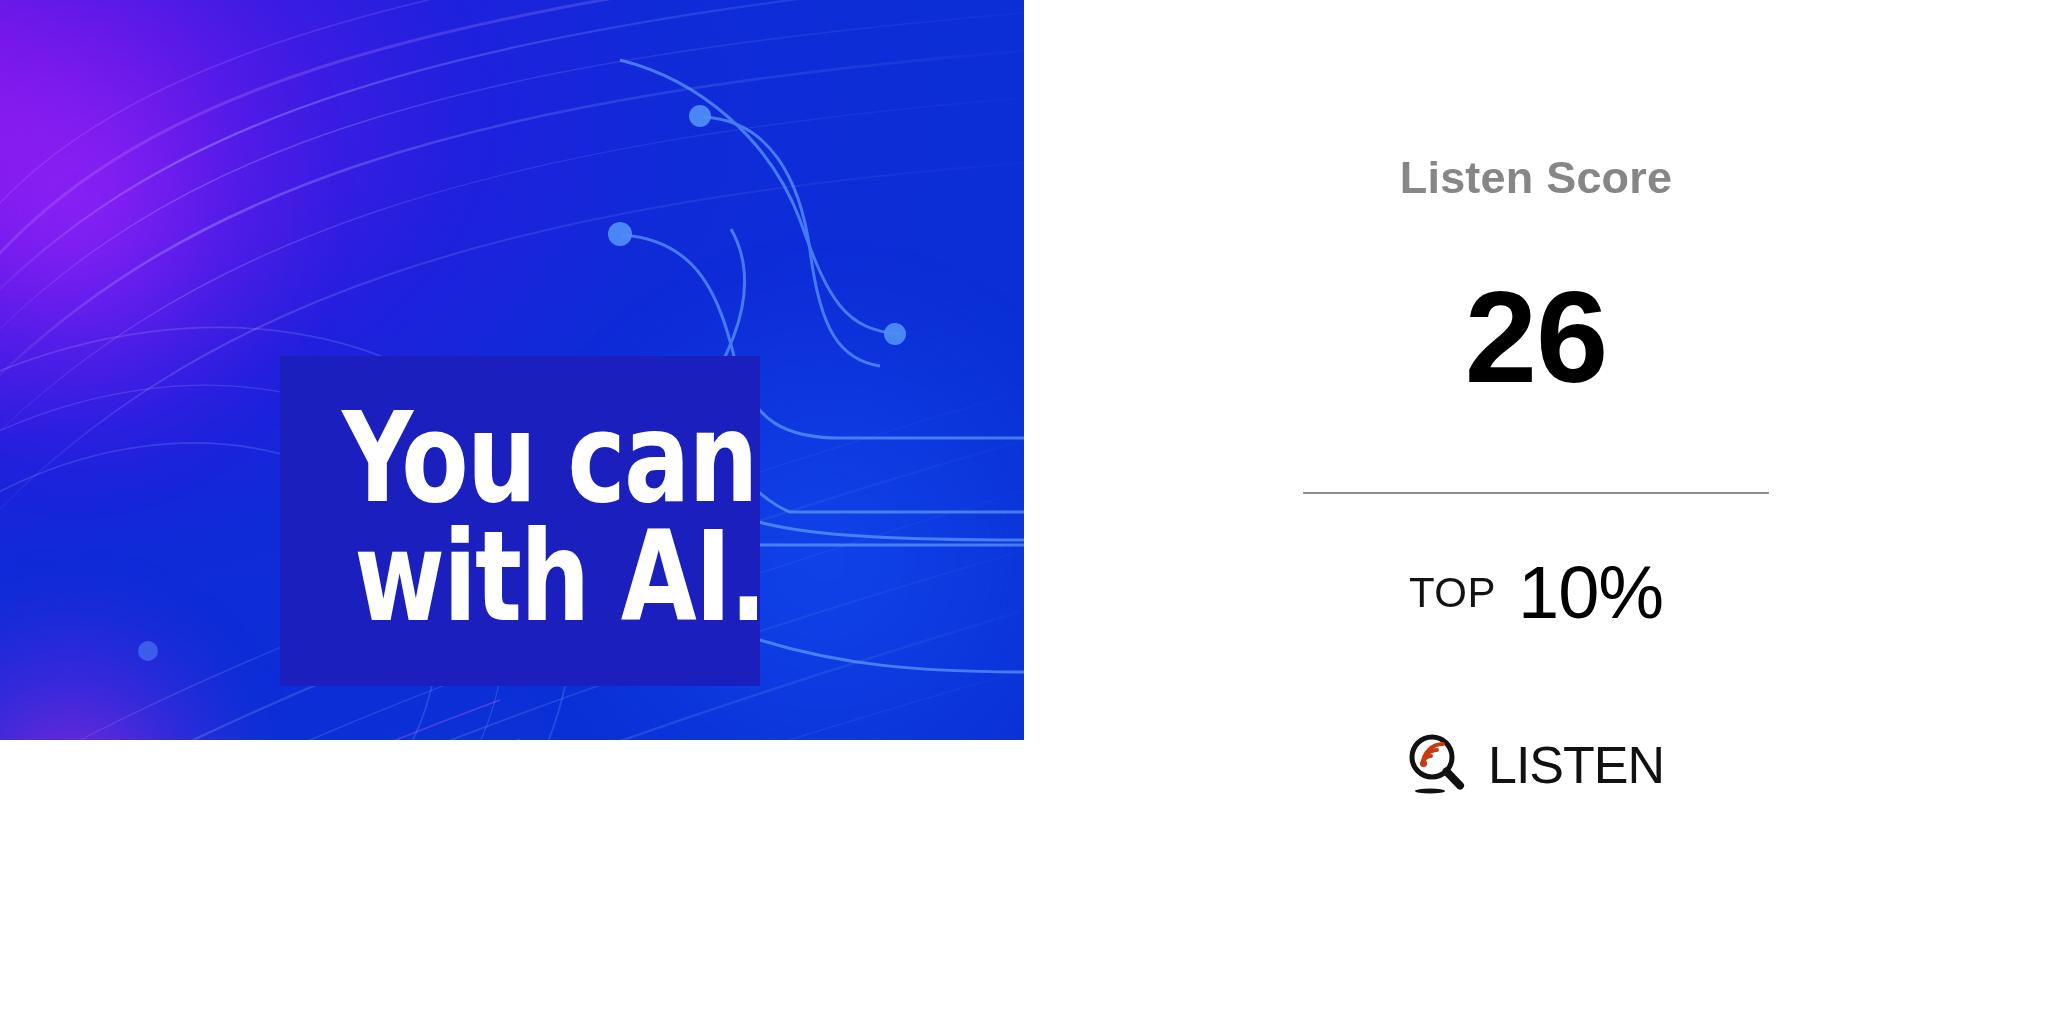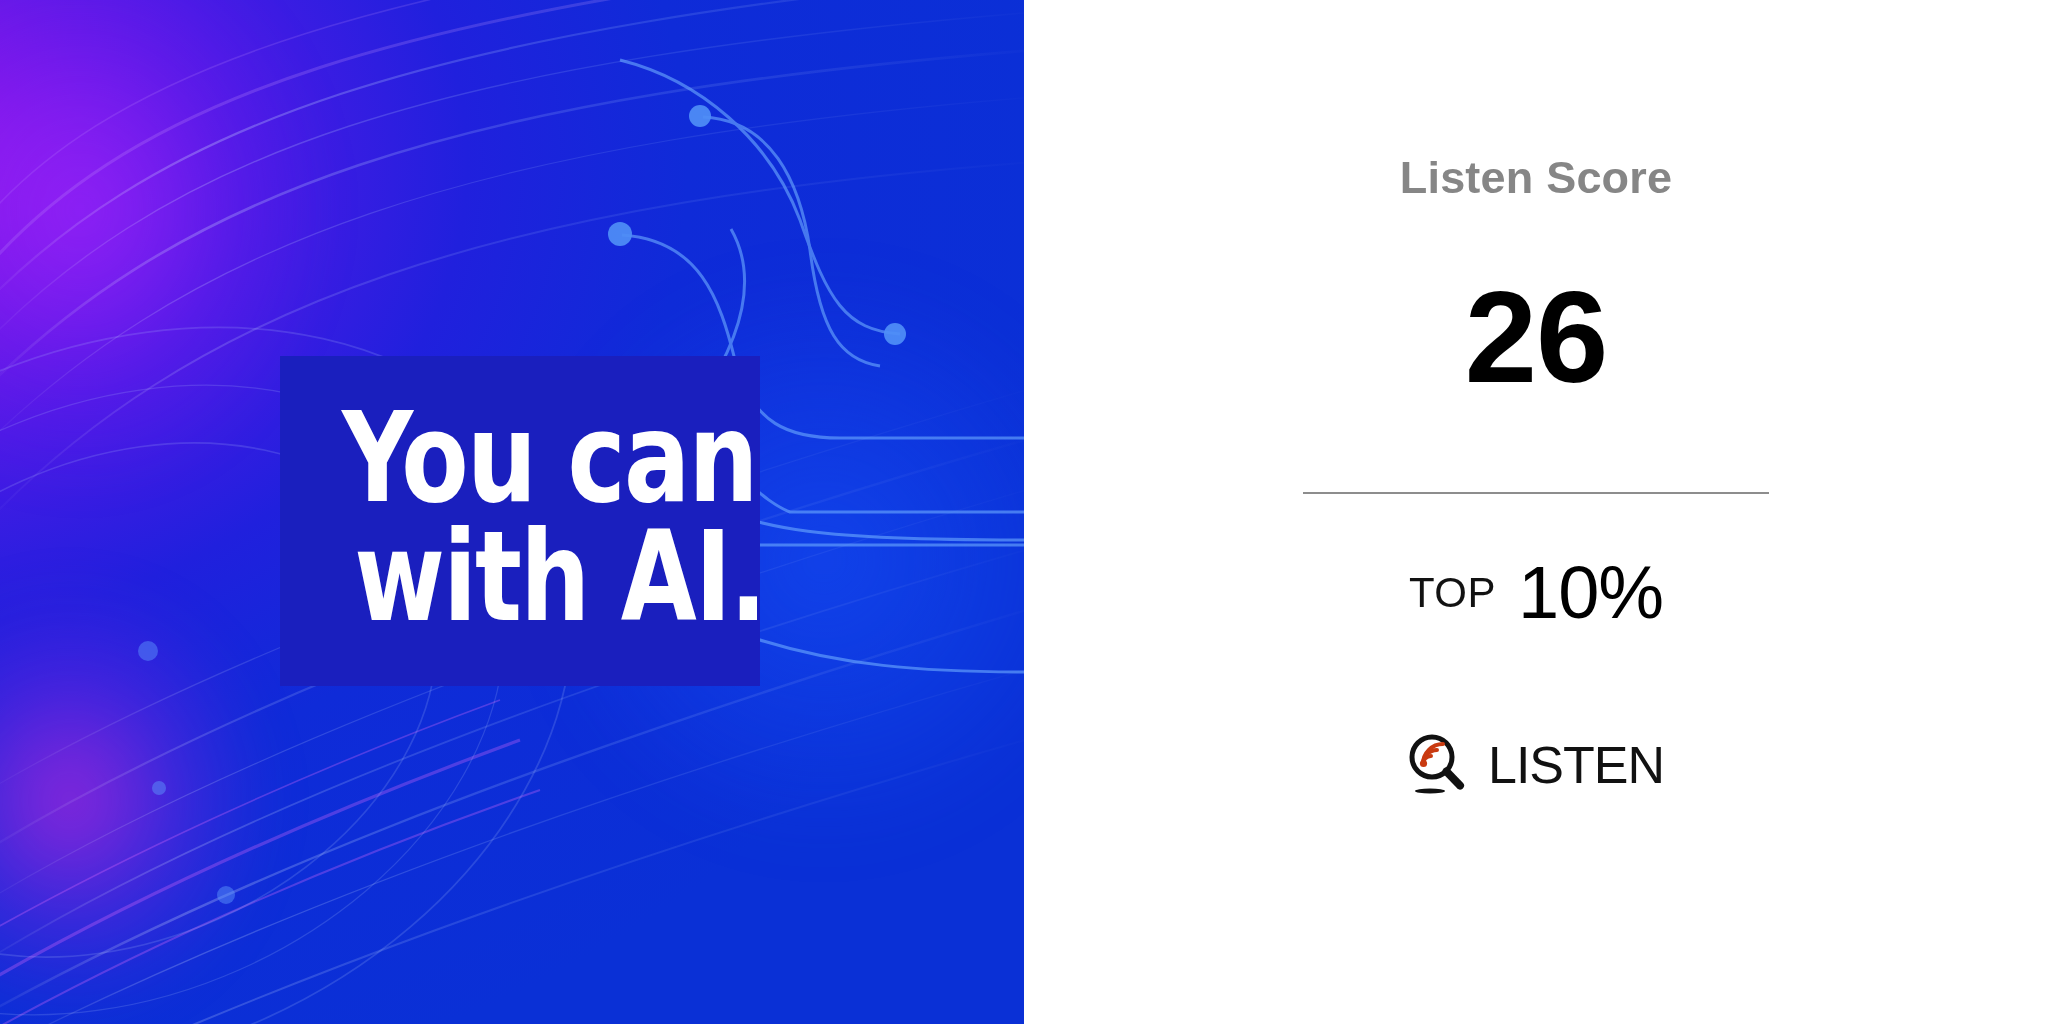--- a/index.html
+++ b/index.html
@@ -11,21 +11,21 @@
   }
   #root {
     position:relative;
     width:2048px; height:1024px;
     display:flex;
   }
 
   
   .cover {
     position:relative;
-    width:1024px; height:1024px;
+    width:1024px; height:740px;
     overflow:hidden;
     background:#0b2fd6;
     flex:0 0 1024px;
   }
   .cover-bg {
     position:absolute; inset:0;
     background:
       radial-gradient(120% 95% at -12% 16%, #a01bf0 0%, #7a17ea 13%, #4a1ae6 30%, #2020dd 48%, #0f2bd8 66%, #0a30d6 100%),
       linear-gradient(115deg,#6f10e0 0%,#2a1ce0 34%,#0c2ed6 62%,#0a31d8 100%);
   }

